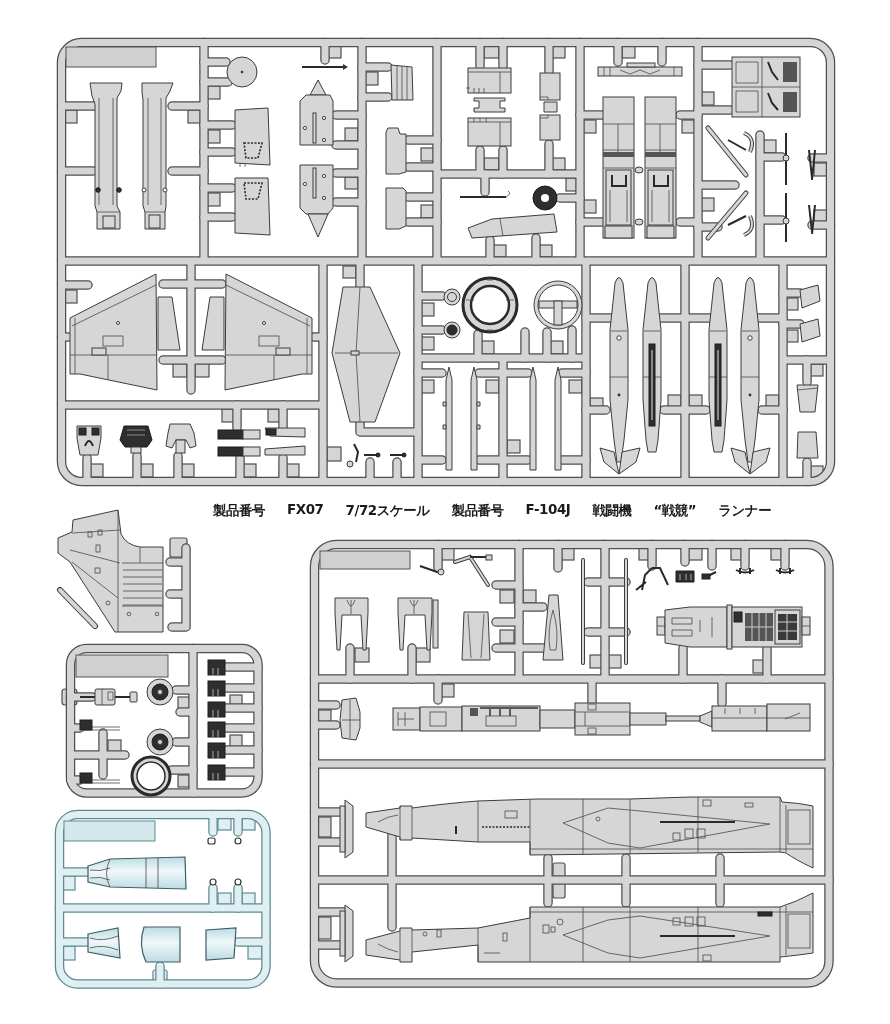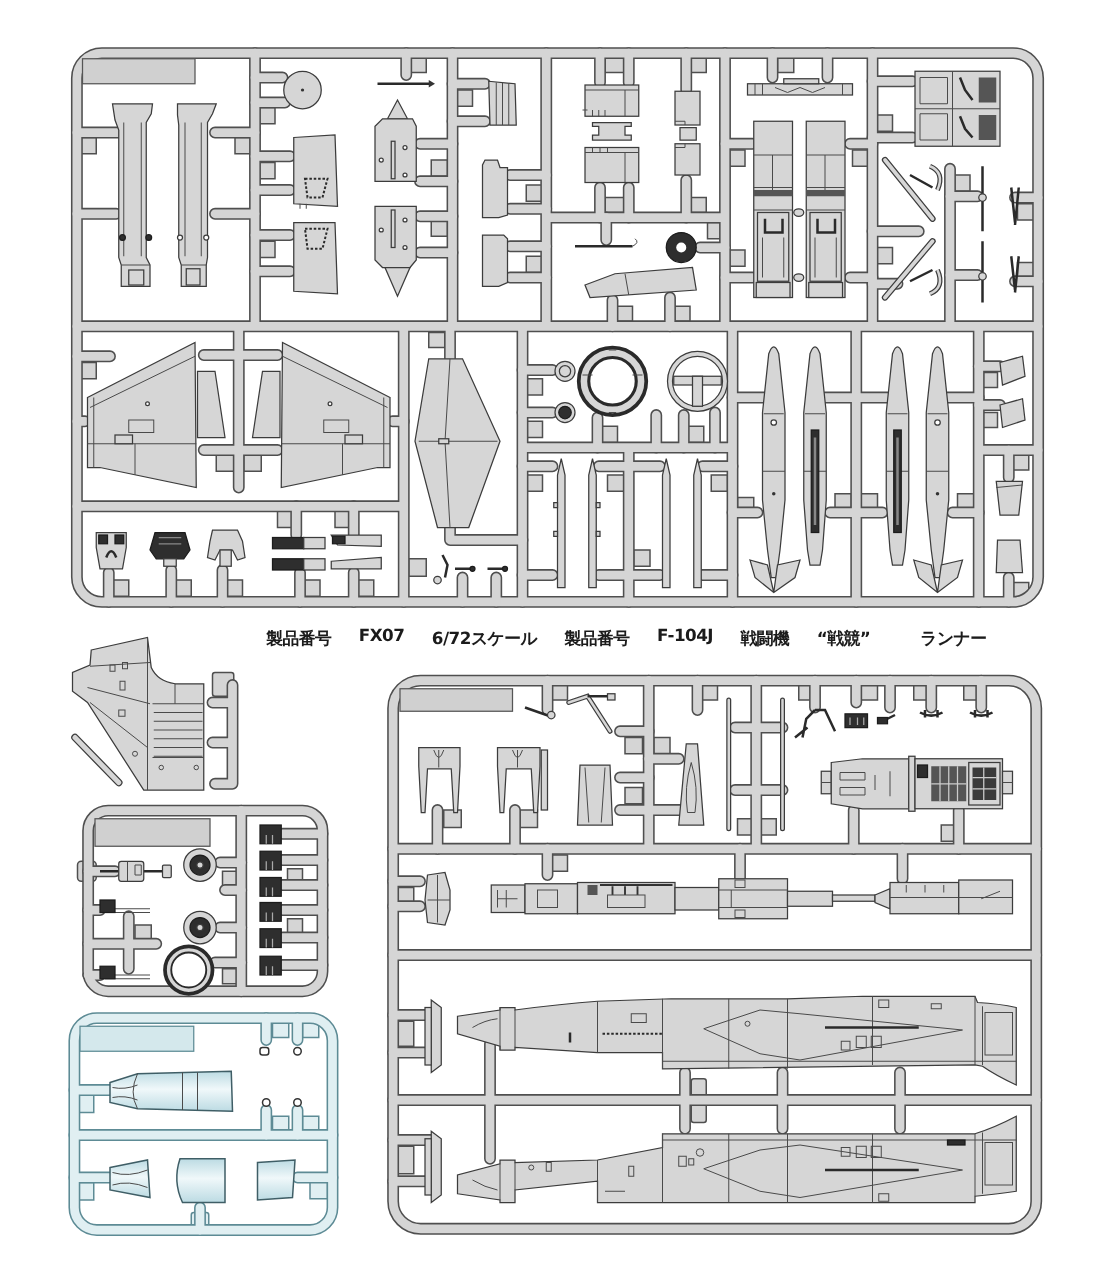--- a/index.html
+++ b/index.html
@@ -1,20 +1,20 @@
 <!DOCTYPE html>
 <html><head>
 <meta charset="utf-8">
 <style>
   html,body{margin:0;padding:0;background:#ffffff;}
   body{width:890px;height:1024px;position:relative;overflow:hidden;font-family:"DejaVu Sans",sans-serif;}
   #sheet{position:absolute;left:0;top:0;}
   .title{position:absolute;left:213px;top:502px;width:480px;height:20px;display:flex;align-items:flex-start;gap:22px;
          font-family:"DejaVu Sans",sans-serif;font-weight:bold;font-size:13.4px;color:#1b1b1b;white-space:nowrap;letter-spacing:-0.4px;}
-  .title .wide{margin-left:18px;}
+  .title .wide{}
   
   .fo{fill:none;stroke:#4f4f4f;stroke-width:9.5;stroke-linecap:round;stroke-linejoin:round}
   .fi{fill:none;stroke:#d5d5d5;stroke-width:7;stroke-linecap:round;stroke-linejoin:round}
   .co{fill:none;stroke:#5d8b95;stroke-width:9.5;stroke-linecap:round;stroke-linejoin:round}
   .ci{fill:none;stroke:#e0eff2;stroke-width:7;stroke-linecap:round;stroke-linejoin:round}
   .tb{fill:#d5d5d5;stroke:#4f4f4f;stroke-width:1.2}
   .tbc{fill:#e0eff2;stroke:#5d8b95;stroke-width:1.2}
   .lb{fill:#d0d0d0;stroke:#555;stroke-width:1}
   .lbc{fill:#d4e8ec;stroke:#5d8b95;stroke-width:1}
   
@@ -663,19 +663,19 @@
       <rect class="l" x="703" y="955" width="8" height="6"></rect>
       <rect class="l" x="788" y="914" width="22" height="34"></rect>
       <path class="l" d="M484,953 H500" stroke-width="1.5"></path>
     </g>
   </g>
 </svg>
 
 <div class="title">
   <span>製品番号</span>
   <span>FX07</span>
-  <span>6/72スケール</span>
+  <span>7/72スケール</span>
   <span>製品番号</span>
   <span>F-104J</span>
   <span>戦闘機</span>
   <span>“戦競”</span>
   <span class="wide">ランナー</span>
 </div>
 
 </body></html>

